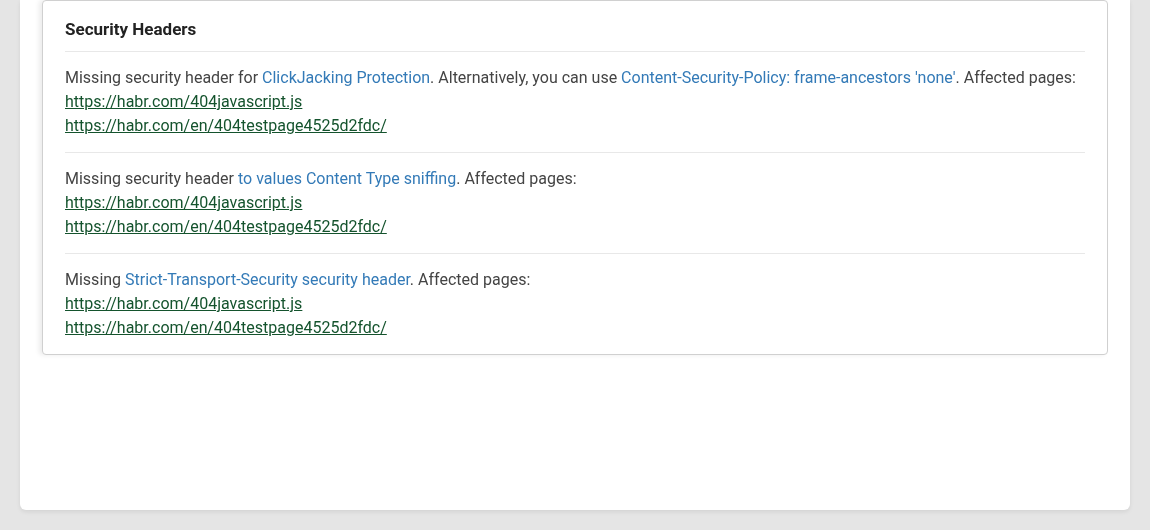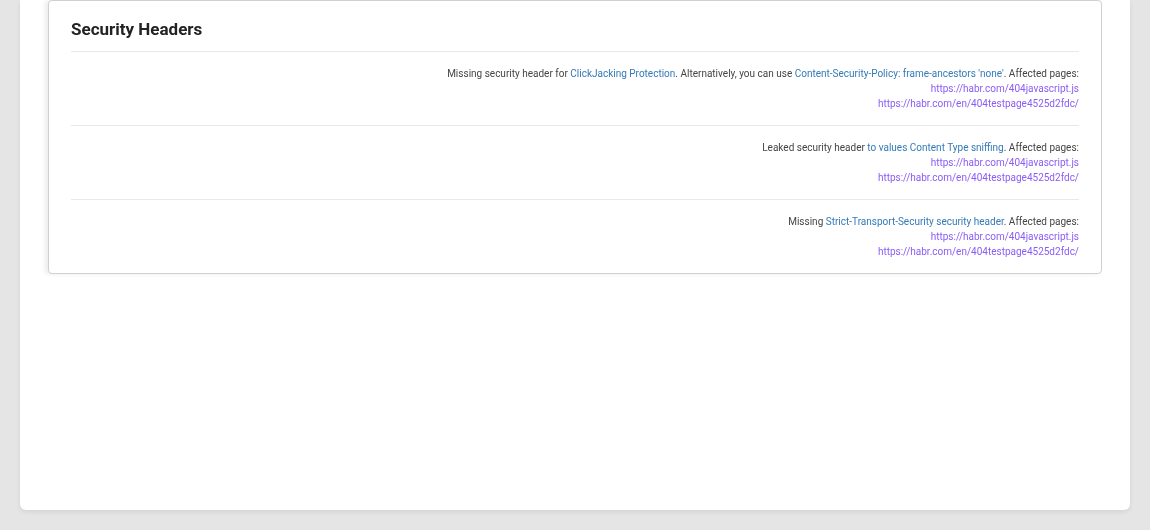--- a/index.html
+++ b/index.html
@@ -17,69 +17,69 @@
     }
     .outer-container {
       background: #ffffff;
       margin: 0 20px;
       padding-bottom: 40px;
       border-radius: 0 0 6px 6px;
       box-shadow: 0 2px 4px rgba(0,0,0,0.08);
       height: 510px;
     }
     .panel {
-      margin: 0 28px;
+      margin: 0 22px;
       background: #ffffff;
       border: 1px solid #d0d0d0;
       border-radius: 4px;
       box-shadow: -3px 0 5px rgba(0,0,0,0.08);
       padding: 18px 22px 14px;
     }
     .panel-title {
       font-size: 17px;
       font-weight: 700;
       color: #222;
       padding-bottom: 12px;
       border-bottom: 1px solid #e8e8e8;
     }
     .item {
       padding: 14px 0;
       border-bottom: 1px solid #e8e8e8;
-      font-size: 10px;
+      font-size: 16px;
       line-height: 1.5;
       color: #444;
-      text-align: right;
     }
     .item:last-child {
       border-bottom: none;
       padding-bottom: 0;
     }
     .item a, .link {
       color: #337ab7;
       text-decoration: none;
     }
     .page-url {
       display: block;
-      color: #8b5cf6;
+      color: #14532d;
+      text-decoration: underline;
     }
   </style>
 </head>
 <body>
 
 <div class="outer-container">
   <div class="panel">
     <div class="panel-title">Security Headers</div>
     <div id="items-container">
         <div class="item">
           <div><span>Missing security header for </span><a href="#" class="link">ClickJacking Protection</a><span>. Alternatively, you can use </span><a href="#" class="link">Content-Security-Policy: frame-ancestors 'none'</a><span>. Affected pages:</span></div>
           <span class="page-url">https://habr.com/404javascript.js</span>
           <span class="page-url">https://habr.com/en/404testpage4525d2fdc/</span>
         </div>
         <div class="item">
-          <div><span>Leaked security header </span><a href="#" class="link">to values Content Type sniffing</a><span>. Affected pages:</span></div>
+          <div><span>Missing security header </span><a href="#" class="link">to values Content Type sniffing</a><span>. Affected pages:</span></div>
           <span class="page-url">https://habr.com/404javascript.js</span>
           <span class="page-url">https://habr.com/en/404testpage4525d2fdc/</span>
         </div>
         <div class="item">
           <div><span>Missing </span><a href="#" class="link">Strict-Transport-Security security header</a><span>. Affected pages:</span></div>
           <span class="page-url">https://habr.com/404javascript.js</span>
           <span class="page-url">https://habr.com/en/404testpage4525d2fdc/</span>
         </div>
       </div>
   </div>

